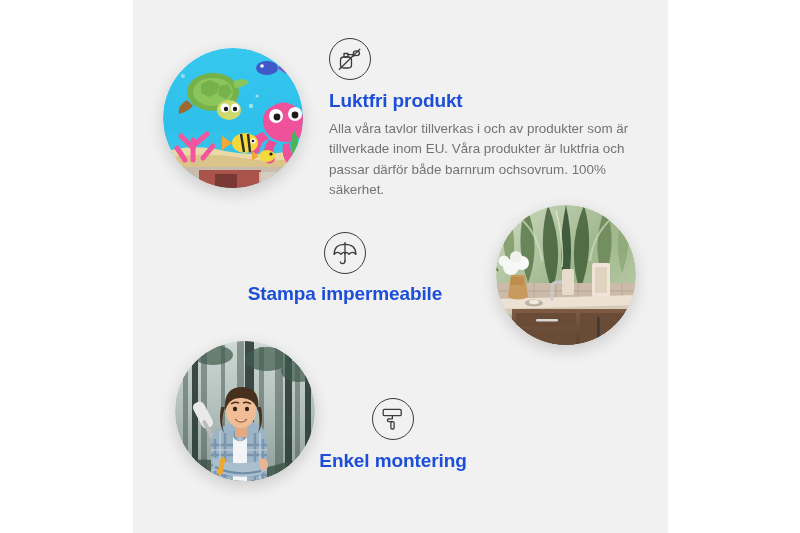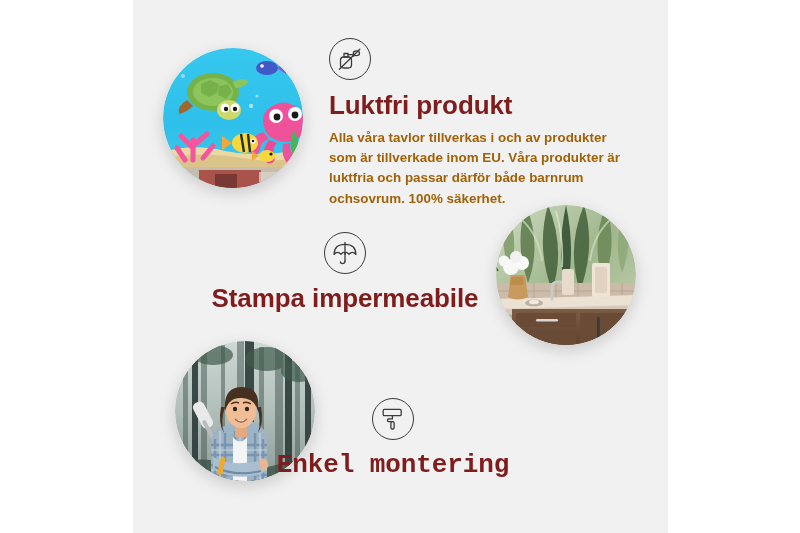--- a/index.html
+++ b/index.html
@@ -42,31 +42,31 @@
     width: 42px;
     height: 42px;
     border: 1.4px solid #3b3b3b;
     border-radius: 50%;
     display: flex;
     align-items: center;
     justify-content: center;
   }
 
   .feature h2 {
-    font-size: 26px;
+    font-size: 19px;
     font-weight: 700;
-    color: #7f1d1d;
+    color: #1d4ed8;
     letter-spacing: -0.1px;
     line-height: 1.25;
   }
 
   .feature p {
     font-size: 13.4px;
-    font-weight: 700;
-    color: #a16207;
+    font-weight: 400;
+    color: #737373;
     line-height: 1.52;
   }
 
   
   #feat-odourless {
     left: 329px;
     top: 38px;
     width: 300px;
     text-align: left;
   }
@@ -84,21 +84,21 @@
   #feat-waterproof h2 { margin-bottom: 21px; }
 
   
   #feat-mounting {
     left: 268px;
     top: 398px;
     width: 250px;
     text-align: center;
   }
   #feat-mounting .icon-wrap { margin: 0 auto 9px auto; }
-  #feat-mounting h2 { margin-bottom: 4px; font-family: Liberation Mono, monospace; }
+  #feat-mounting h2 { margin-bottom: 4px; }
 
   
   .photo {
     position: absolute;
     border-radius: 50%;
     overflow: hidden;
     box-shadow: 0 5px 16px rgba(0,0,0,0.16);
   }
   .photo svg { display: block; width: 100%; height: 100%; }
 

